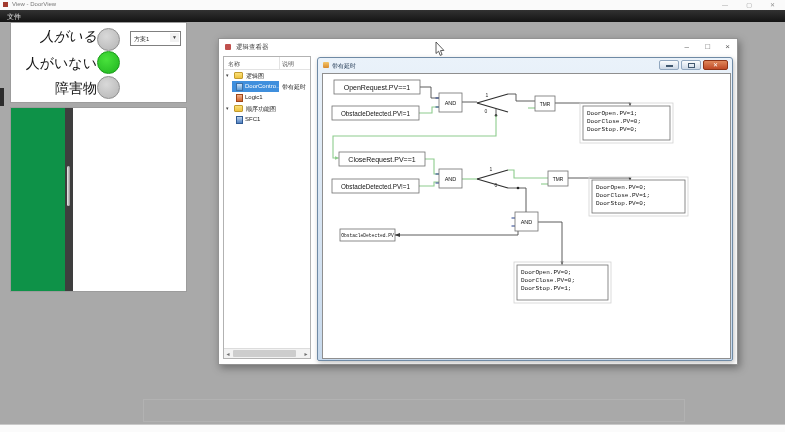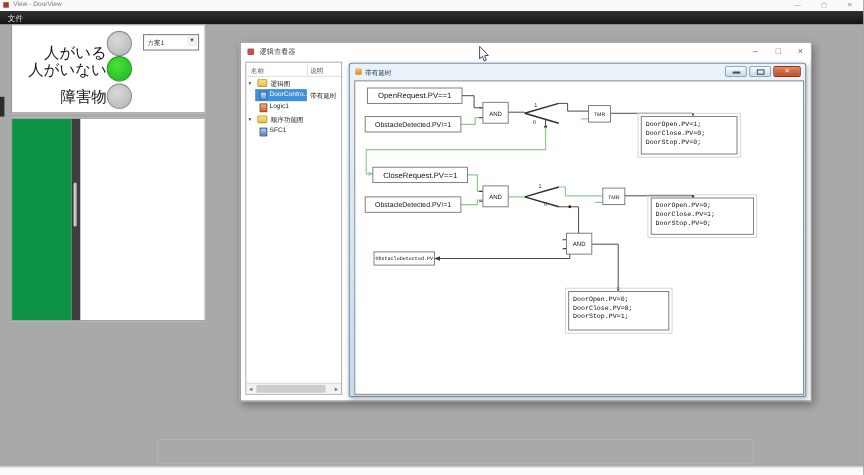--- a/index.html
+++ b/index.html
@@ -106,21 +106,21 @@
   </div>
 
   <div class="menubar">
     <span class="menu-item">文件</span>
   </div>
 
   <div class="edge-tab"></div>
   <div class="ghost"></div>
 
   <div class="panel p-ind">
-    <span class="ind-label" style="top:17px;">人がいる</span>
+    <span class="ind-label" style="top:5px;font-style:italic;">人がいる</span>
     <span class="ind-label" style="top:57px;">障害物</span>
     <span class="ind-label" style="top:32px;">人がいない</span>
     <span class="lamp" style="top:5px;"></span>
     <span class="lamp on" style="top:28px;"></span>
     <span class="lamp" style="top:53px;"></span>
     <div class="dropdown">
       <span class="dd-value">方案1</span>
       <span class="dd-arrow">▼</span>
     </div>
   </div>

